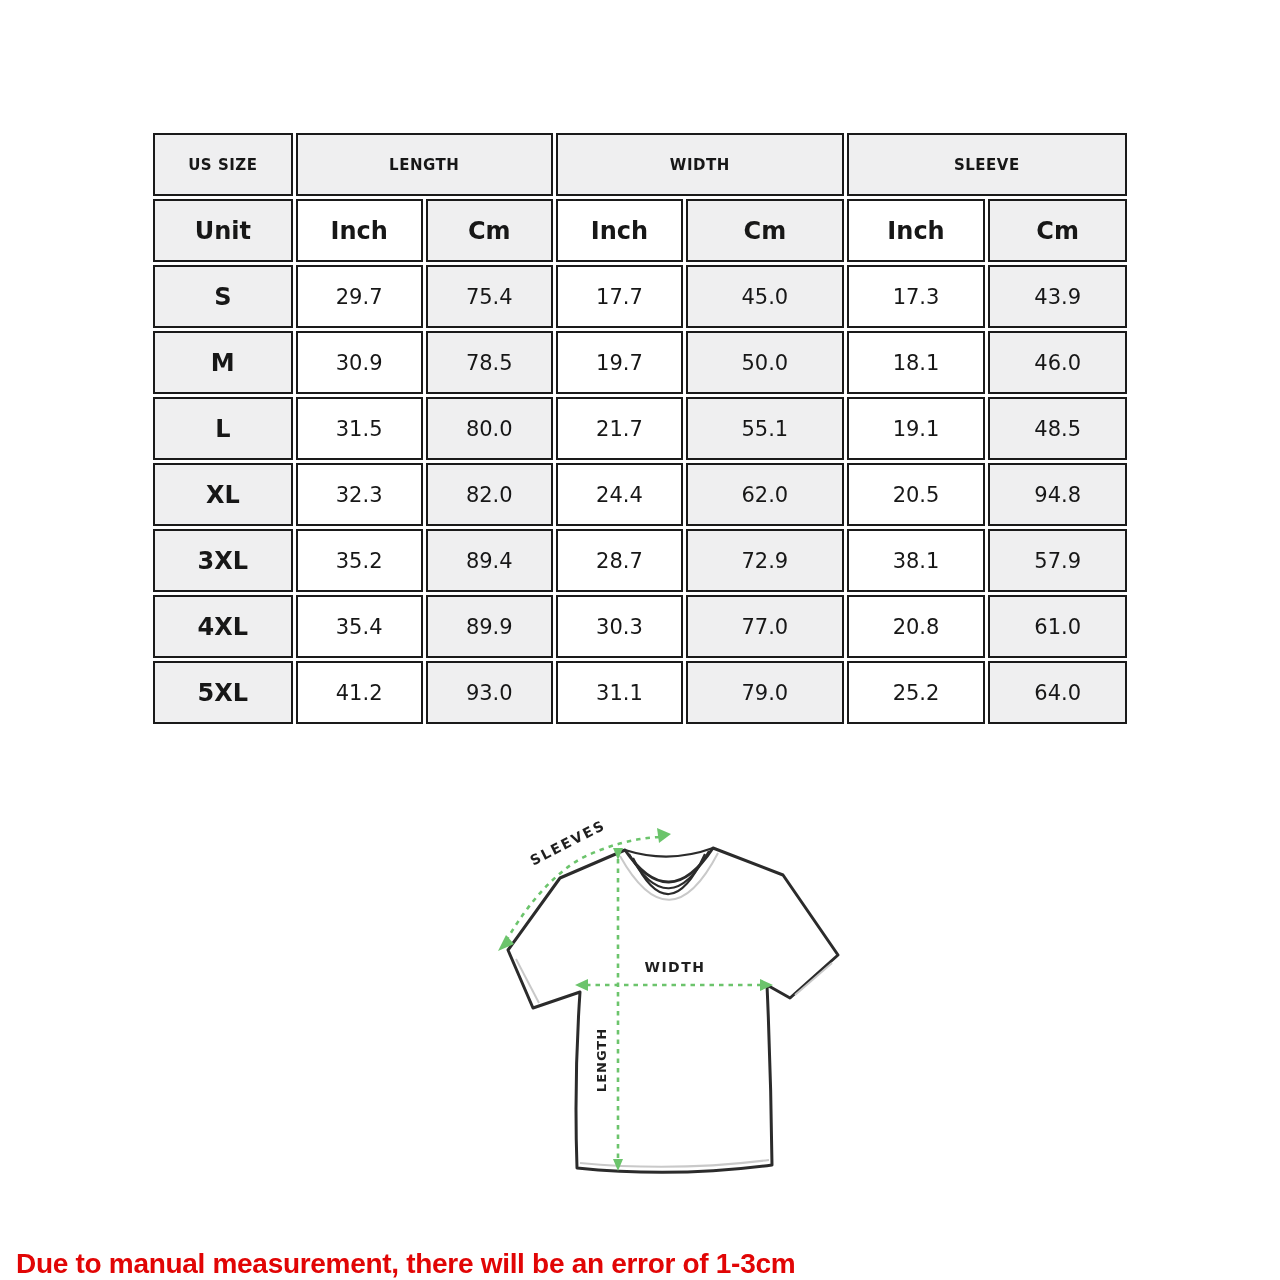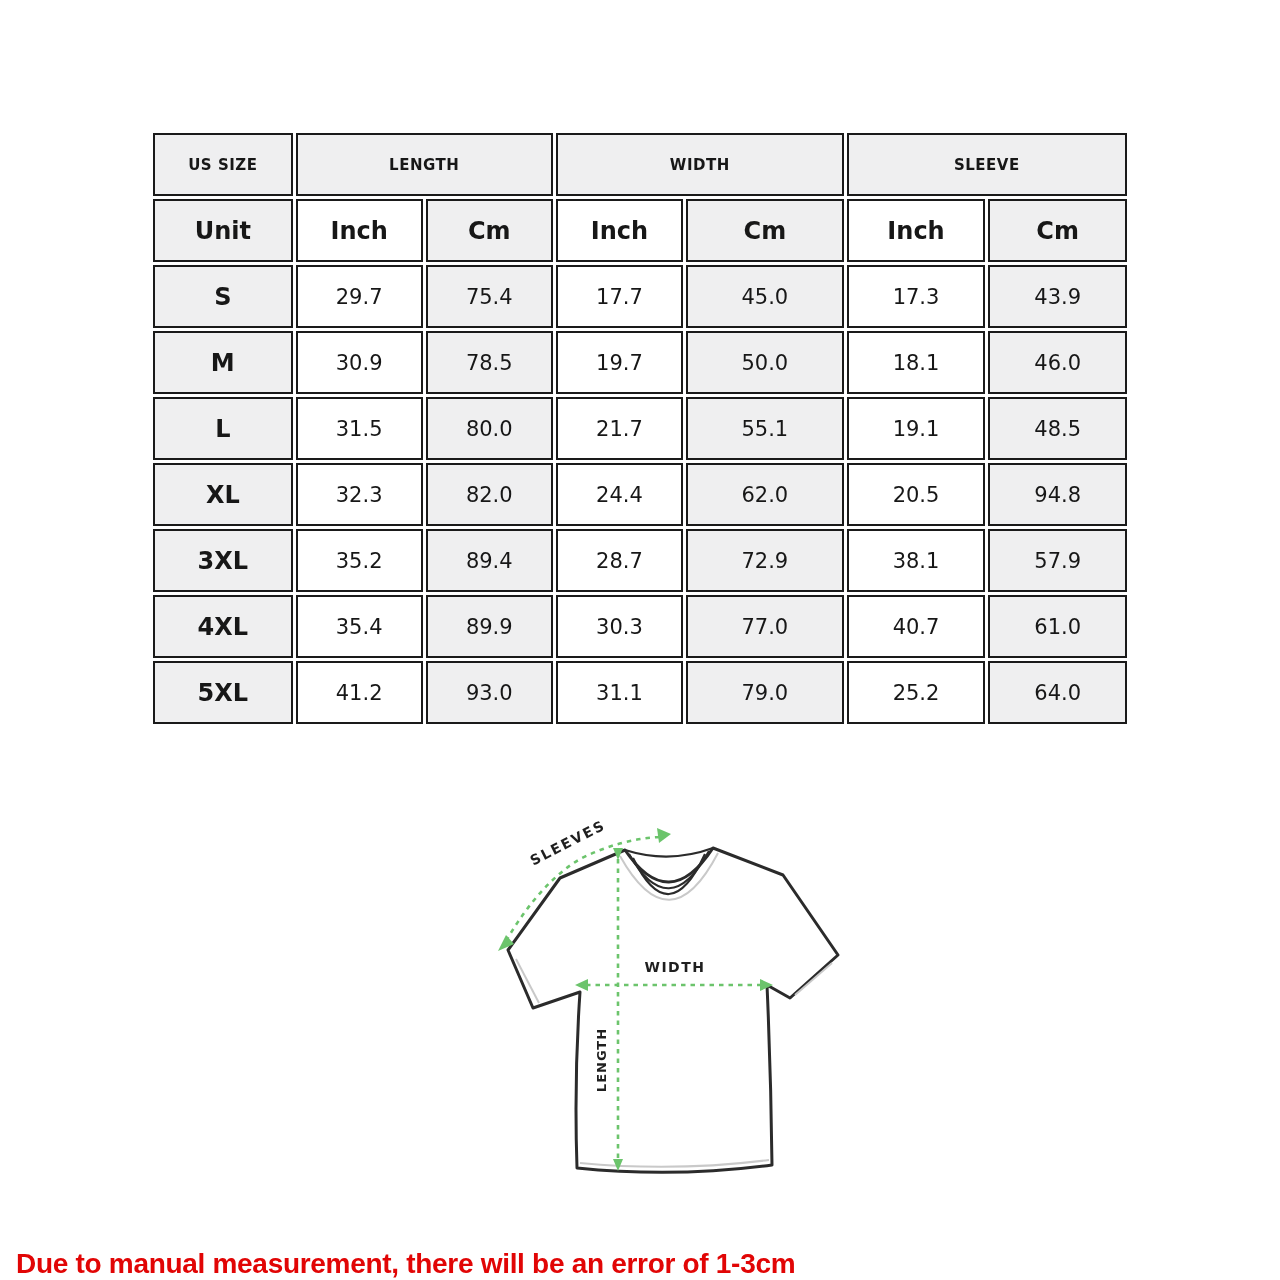--- a/index.html
+++ b/index.html
@@ -146,21 +146,21 @@
           <td>72.9</td>
           <td>38.1</td>
           <td>57.9</td>
         </tr>
         <tr>
           <th>4XL</th>
           <td>35.4</td>
           <td>89.9</td>
           <td>30.3</td>
           <td>77.0</td>
-          <td>40.7</td>
+          <td>20.8</td>
           <td>61.0</td>
         </tr>
         <tr>
           <th>5XL</th>
           <td>41.2</td>
           <td>93.0</td>
           <td>31.1</td>
           <td>79.0</td>
           <td>25.2</td>
           <td>64.0</td>

